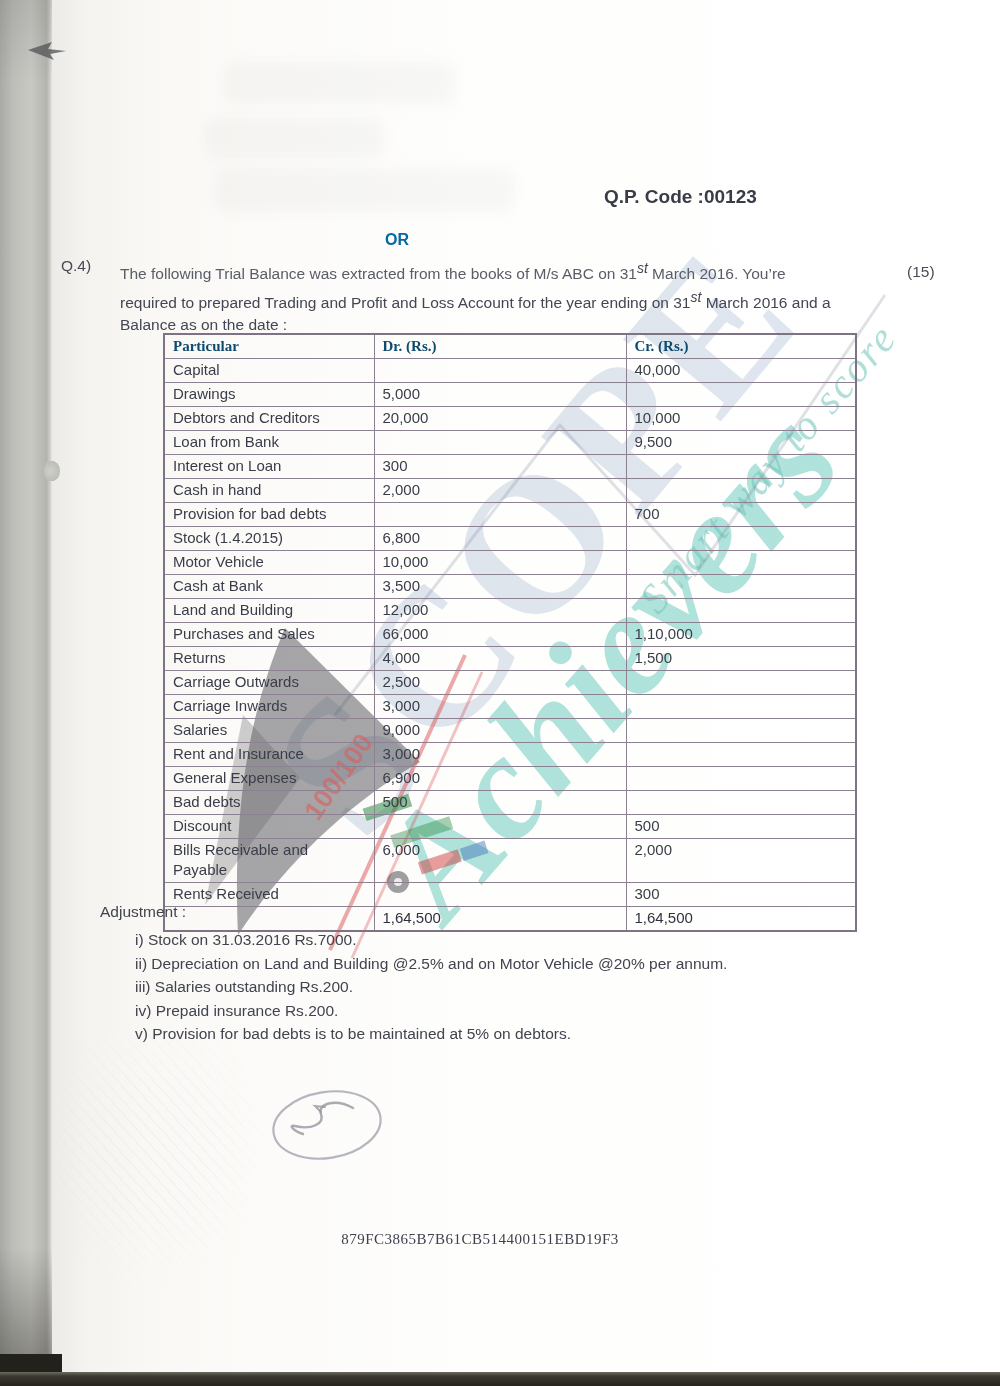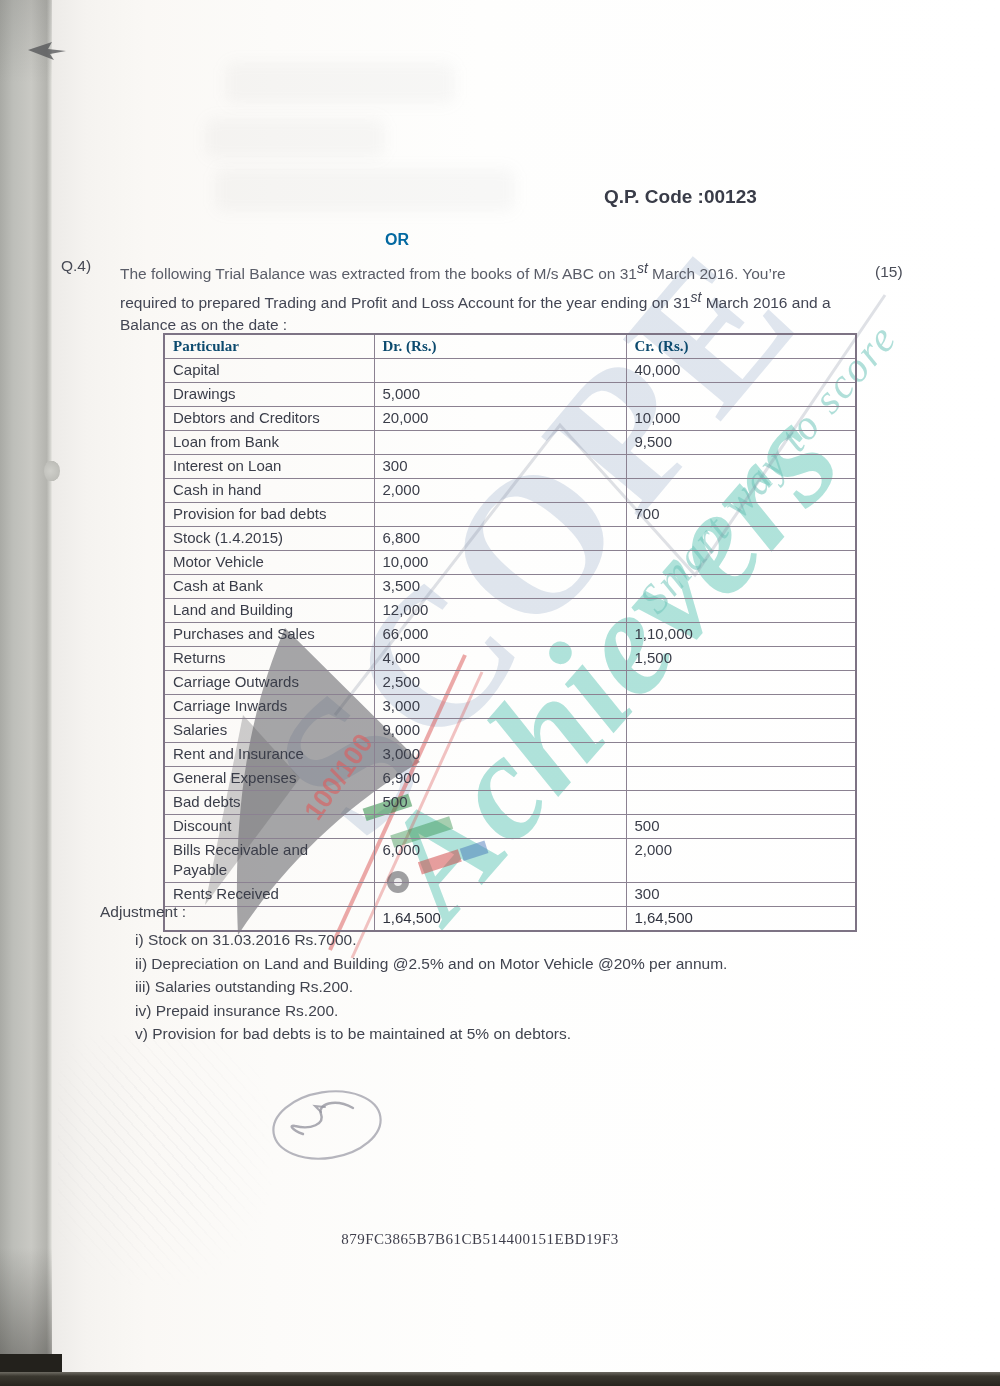--- a/index.html
+++ b/index.html
@@ -45,21 +45,21 @@
   .wm-tagline { position:absolute; left:768px; top:468px; transform:translate(-50%,-50%) rotate(-49deg);
     font-family:"Liberation Serif", serif; font-style:italic; font-size:42px; letter-spacing:.06em;
     color:rgba(112,196,186,.55); white-space:nowrap; }
   .wm-svg { position:absolute; left:0; top:0; }
 
   
   .content { position:absolute; inset:0; z-index:2; color:#3e414d; }
   .qp-code { position:absolute; left:604px; top:186px; font-size:19px; font-weight:bold; color:#393c48; }
   .or-label { position:absolute; left:385px; top:231px; font-size:16px; font-weight:bold; color:#0369a1; }
   .q-num { position:absolute; left:61px; top:257px; font-size:15.5px; color:#474a55; }
-  .marks { position:absolute; left:875px; top:263px; font-size:15.5px; color:#4a4d58; }
+  .marks { position:absolute; left:907px; top:263px; font-size:15.5px; color:#4a4d58; }
   .question { position:absolute; left:120px; top:257px; width:760px; font-size:15.5px; line-height:22.5px; color:#434654; }
   .question .l1 { color:#5a5d68; }
   sup { font-size:14px; vertical-align:super;font-style:italic; }
 
   table.tb { position:absolute; left:163px; top:333px; width:692px; border-collapse:collapse;
     table-layout:fixed; background:transparent; }
   table.tb col.c1 { width:210px; } table.tb col.c2 { width:252px; } table.tb col.c3 { width:230px; }
   table.tb th, table.tb td { border:1px solid #8b8191; padding:1px 8px 2px 8px; font-size:15px;
     height:22px; text-align:left; vertical-align:top; color:#3a3d49; font-weight:normal;
     overflow:hidden; line-height:20px; }

